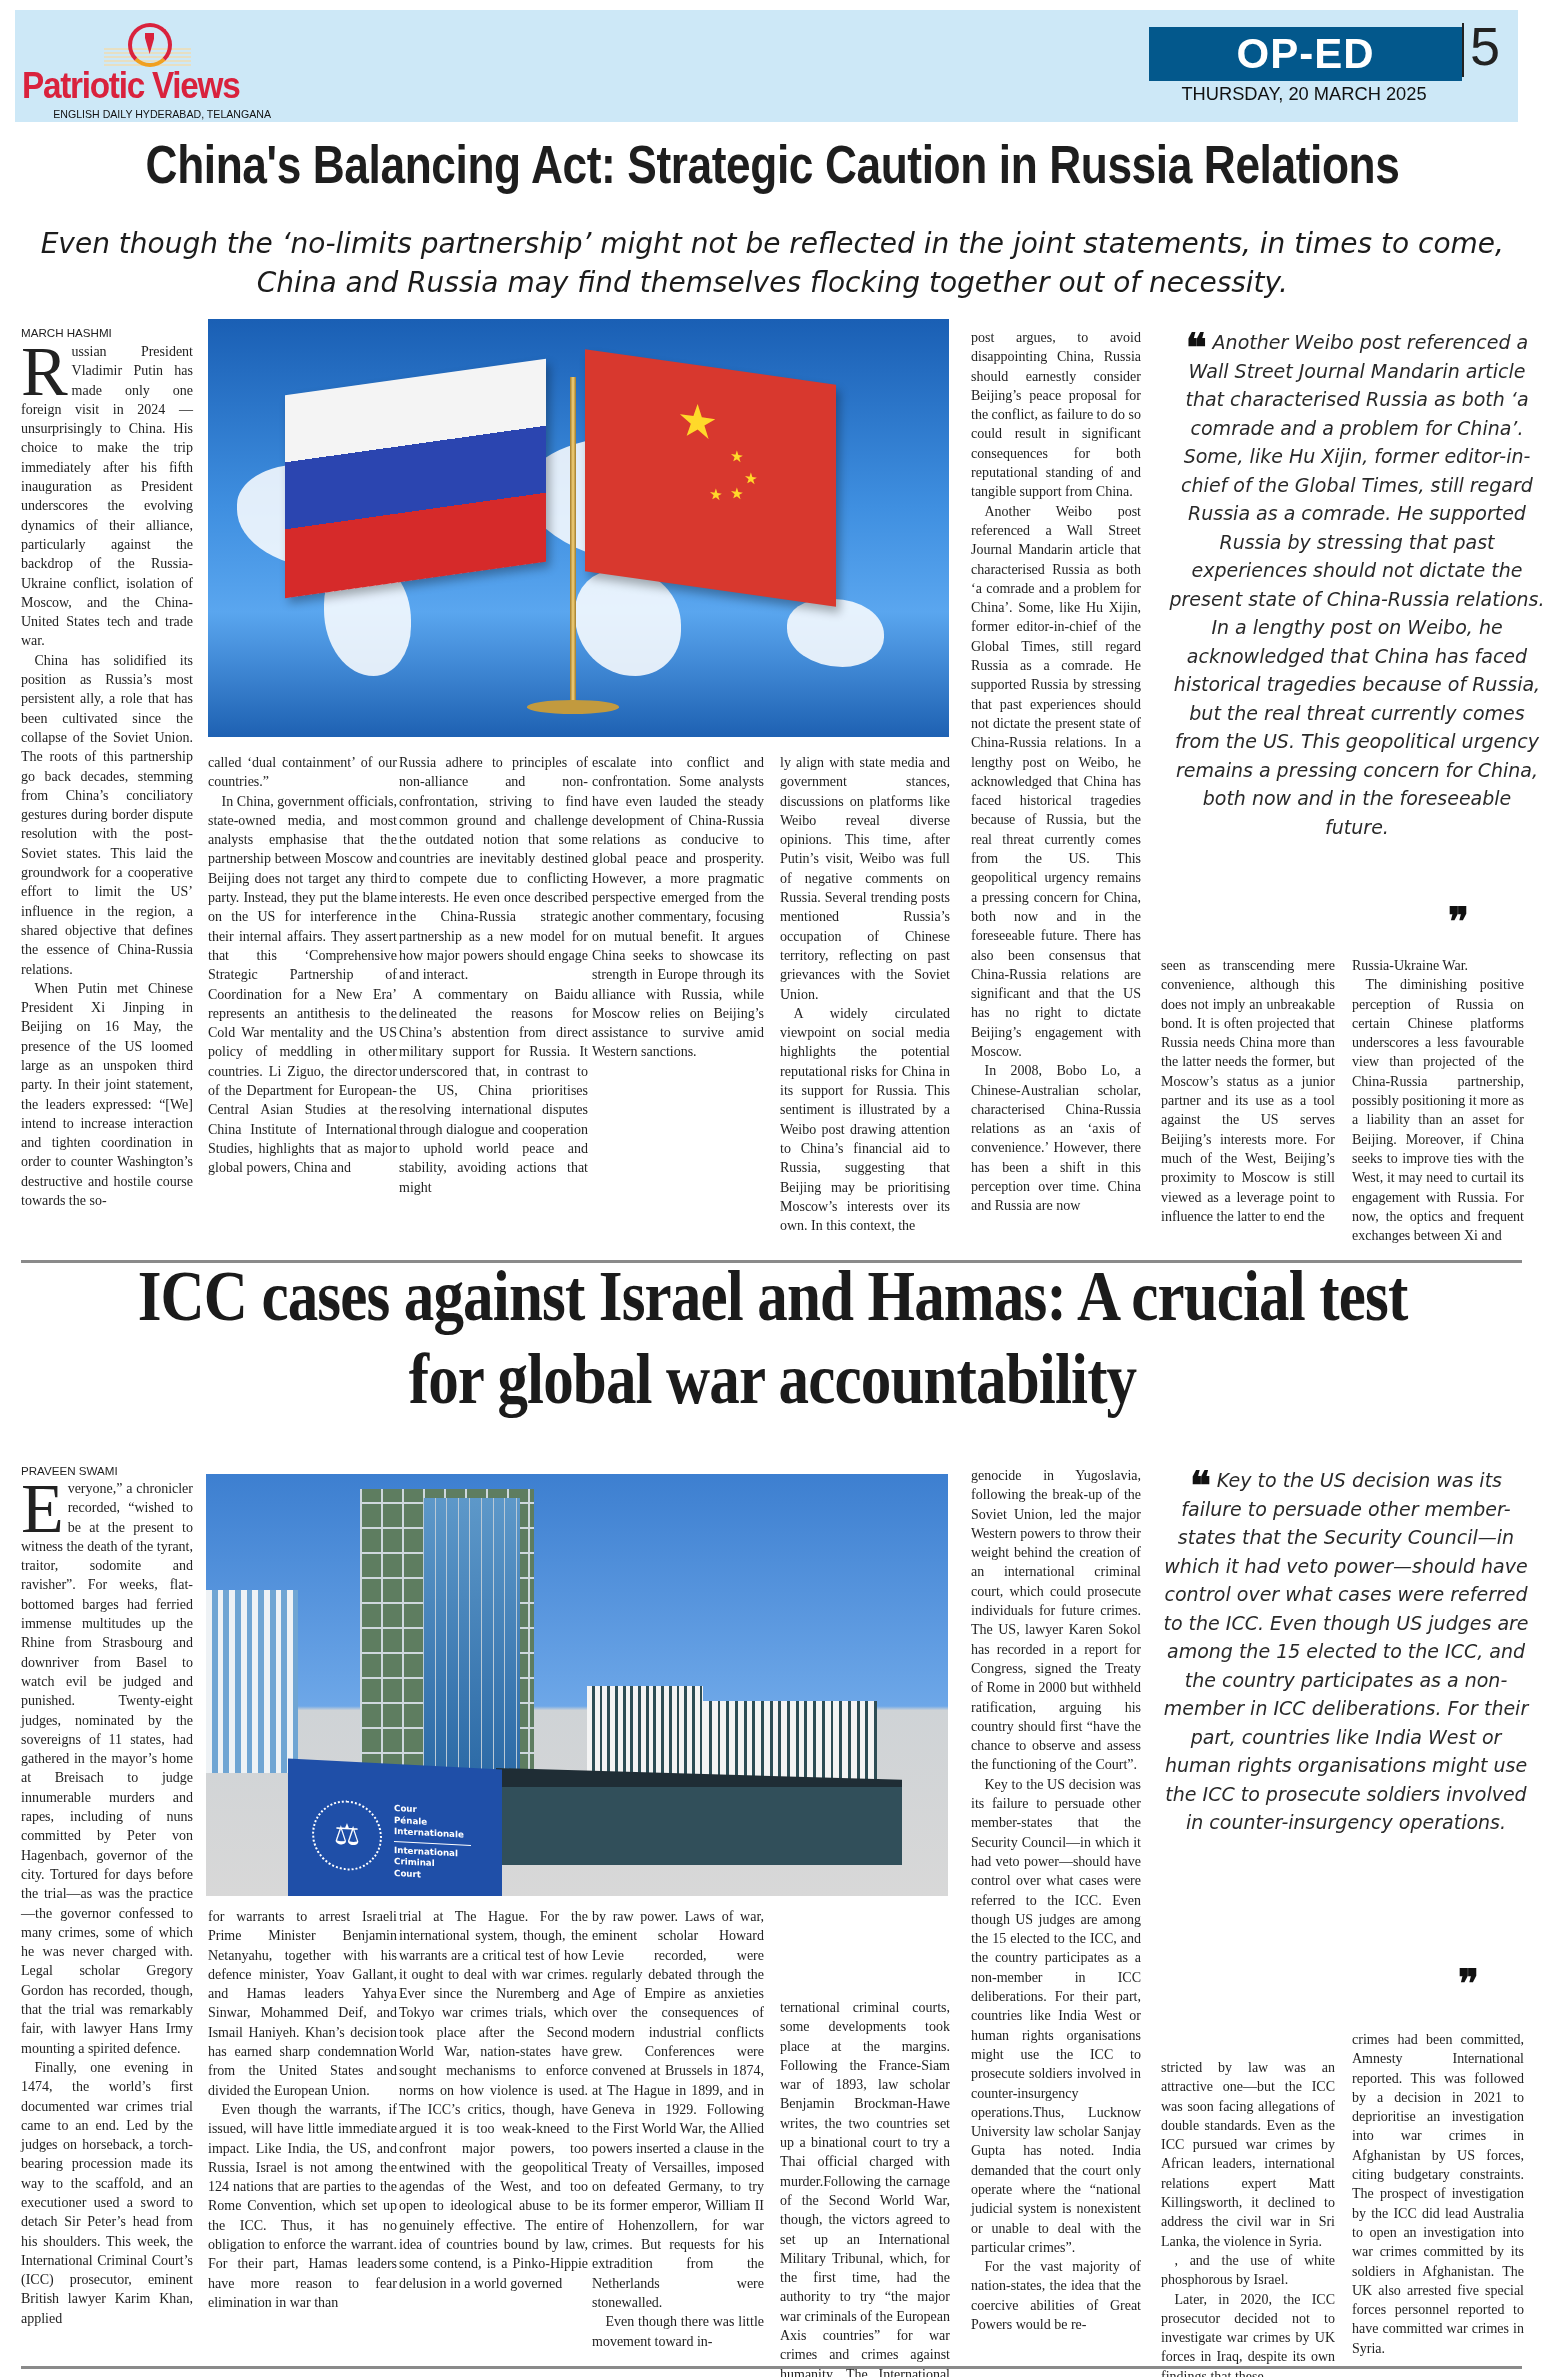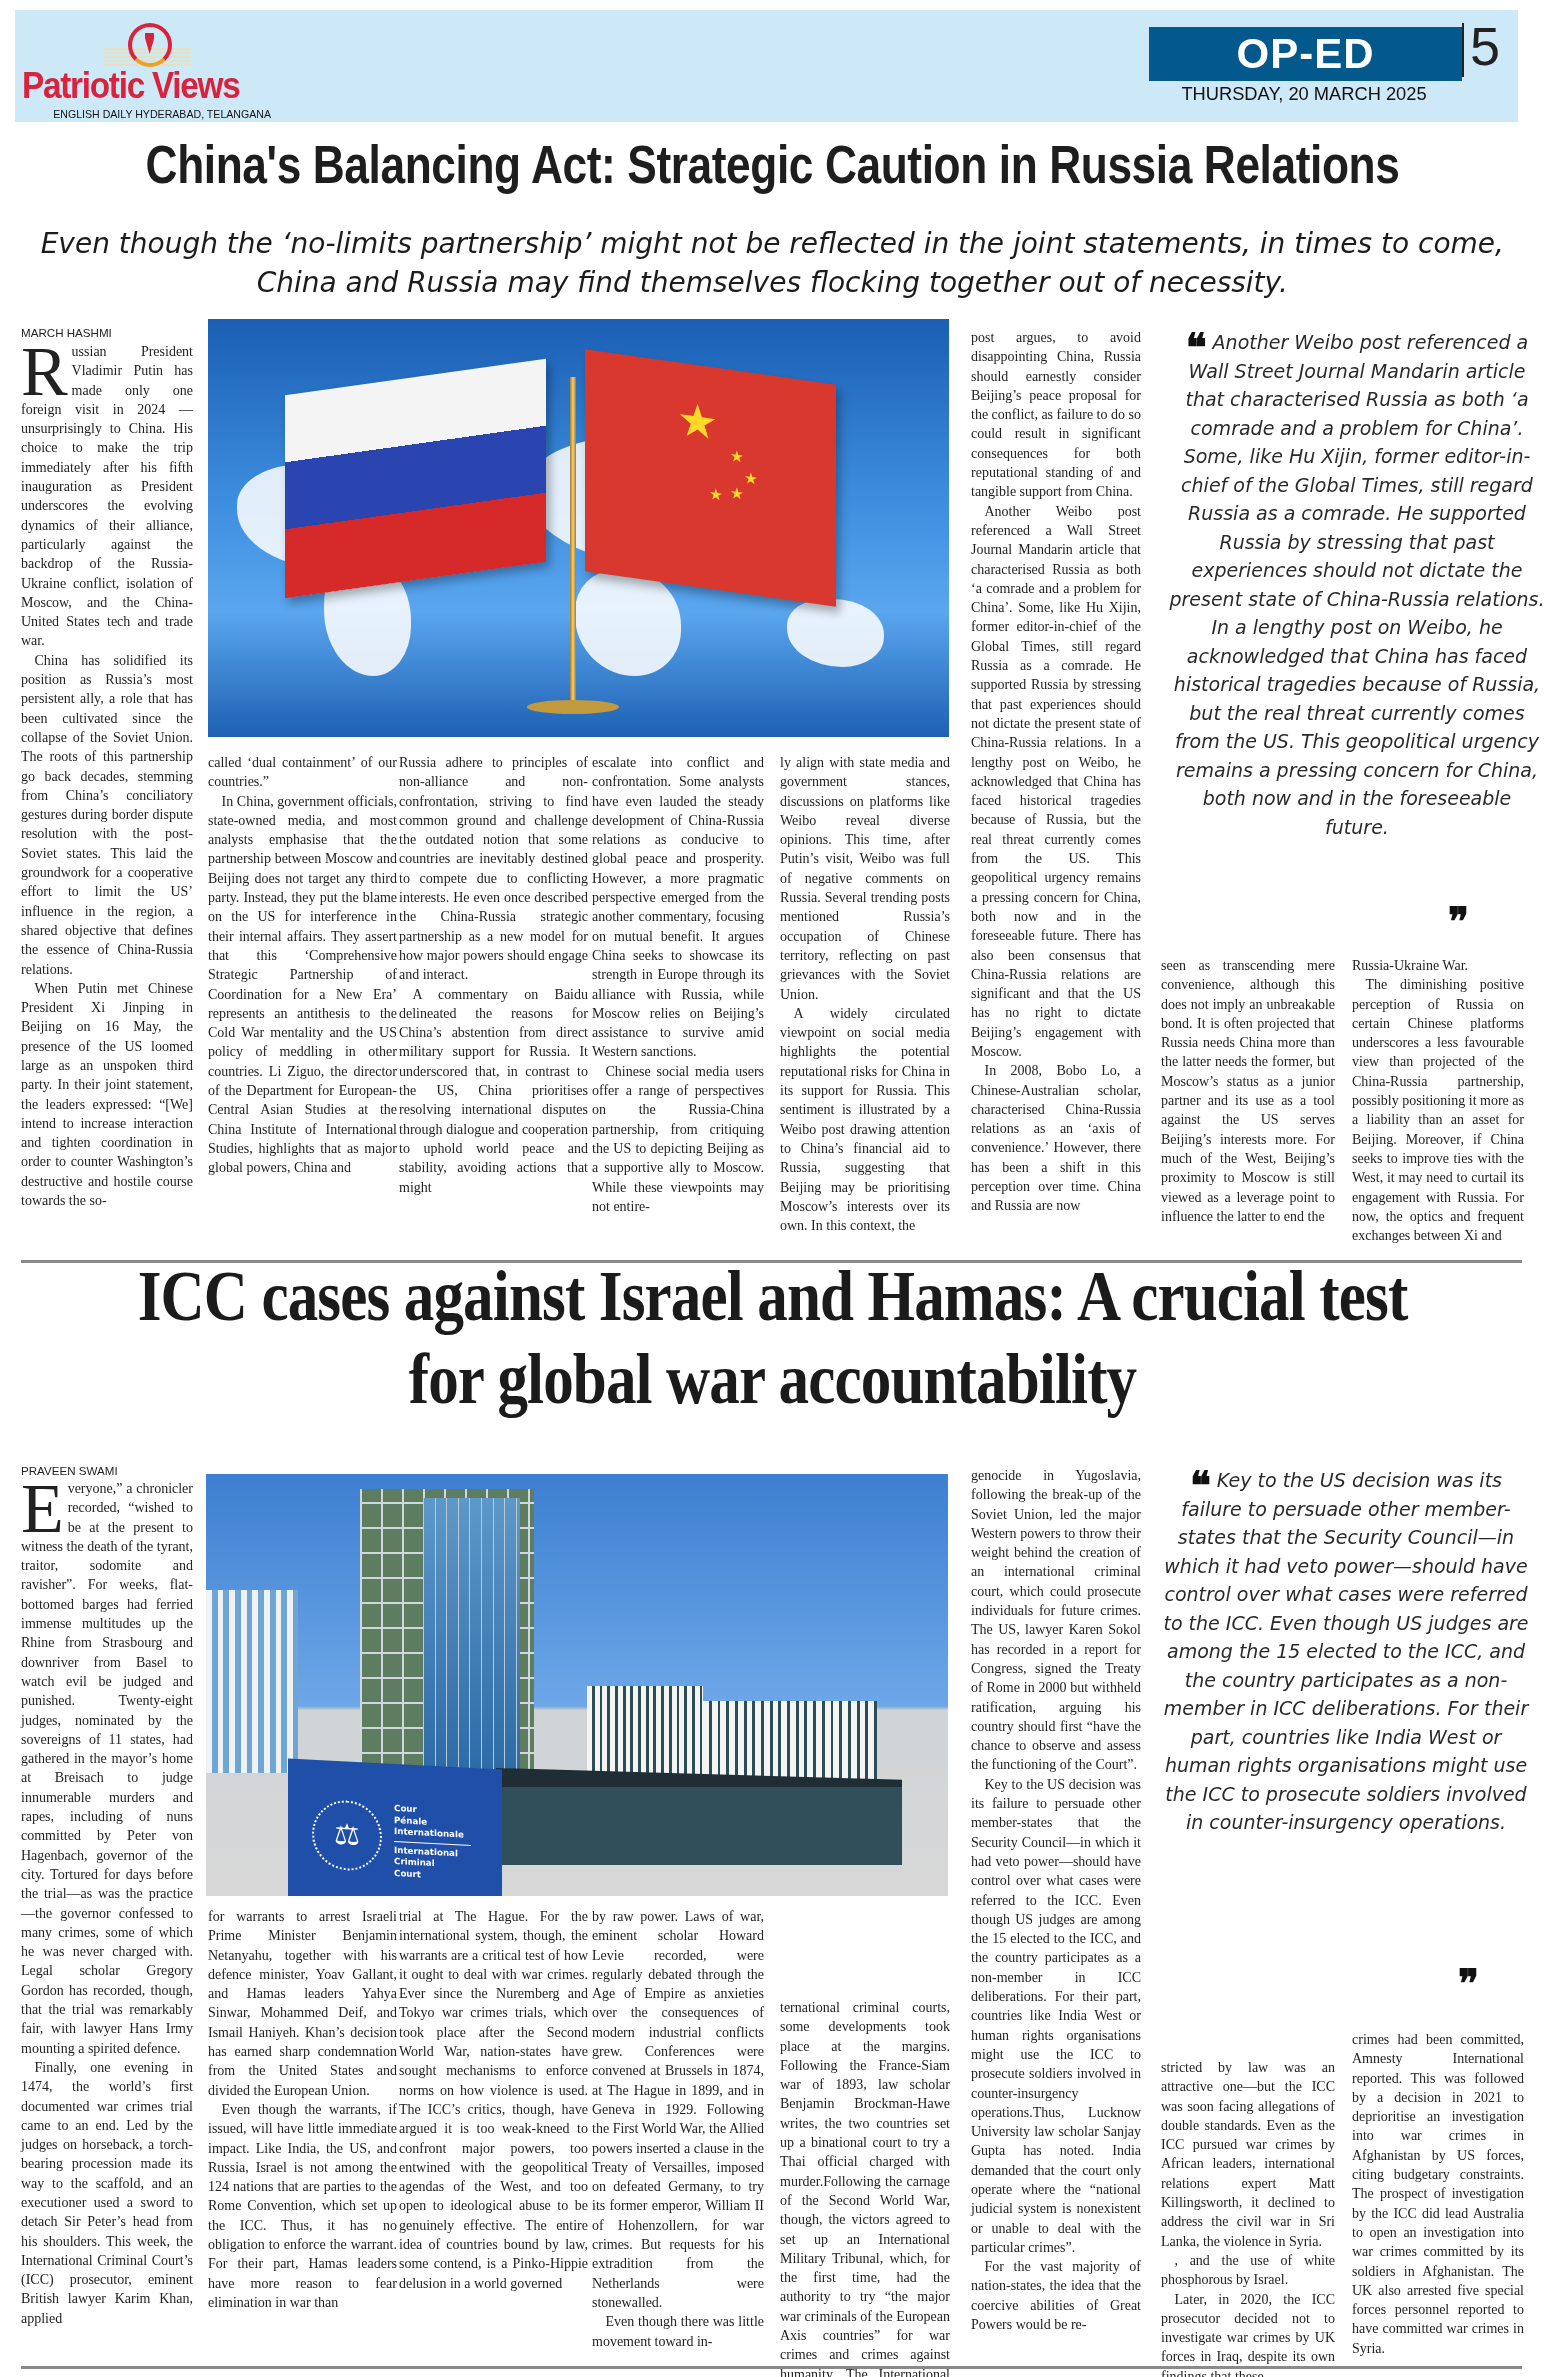--- a/index.html
+++ b/index.html
@@ -94,21 +94,20 @@
 <div class="col" style="left:208px;top:753px;width:189px;">
   <p class="first">called ‘dual containment’ of our countries.”</p>
   <p>In China, government officials, state-owned media, and most analysts emphasise that the partnership between Moscow and Beijing does not target any third party. Instead, they put the blame on the US for interference in their internal affairs. They assert that this ‘Comprehensive Strategic Partnership of Coordination for a New Era’ represents an antithesis to the Cold War mentality and the US policy of meddling in other countries. Li Ziguo, the director of the Department for European-Central Asian Studies at the China Institute of International Studies, highlights that as major global powers, China and</p>
 </div>
 <div class="col" style="left:399px;top:753px;width:189px;">
   <p class="first">Russia adhere to principles of non-alliance and non-confrontation, striving to find common ground and challenge the outdated notion that some countries are inevitably destined to compete due to conflicting interests. He even once described the China-Russia strategic partnership as a new model for how major powers should engage and interact.</p>
   <p>A commentary on Baidu delineated the reasons for China’s abstention from direct military support for Russia. It underscored that, in contrast to the US, China prioritises resolving international disputes through dialogue and cooperation to uphold world peace and stability, avoiding actions that might</p>
 </div>
 <div class="col" style="left:592px;top:753px;width:172px;">
   <p class="first">escalate into conflict and confrontation. Some analysts have even lauded the steady development of China-Russia relations as conducive to global peace and prosperity. However, a more pragmatic perspective emerged from the another commentary, focusing on mutual benefit. It argues China seeks to showcase its strength in Europe through its alliance with Russia, while Moscow relies on Beijing’s assistance to survive amid Western sanctions.</p>
-  <p>Chinese social media users offer a range of perspectives on the Russia-China partnership, from critiquing the US to depicting Beijing as a supportive ally to Moscow. While these viewpoints may not entire-</p>
 </div>
 <div class="col" style="left:780px;top:753px;width:170px;">
   <p class="first">ly align with state media and government stances, discussions on platforms like Weibo reveal diverse opinions. This time, after Putin’s visit, Weibo was full of negative comments on Russia. Several trending posts mentioned Russia’s occupation of Chinese territory, reflecting on past grievances with the Soviet Union.</p>
   <p>A widely circulated viewpoint on social media highlights the potential reputational risks for China in its support for Russia. This sentiment is illustrated by a Weibo post drawing attention to China’s financial aid to Russia, suggesting that Beijing may be prioritising Moscow’s interests over its own. In this context, the</p>
 </div>
 <div class="col" style="left:971px;top:328px;width:170px;">
   <p class="first">post argues, to avoid disappointing China, Russia should earnestly consider Beijing’s peace proposal for the conflict, as failure to do so could result in significant consequences for both reputational standing of and tangible support from China.</p>
   <p>Another Weibo post referenced a Wall Street Journal Mandarin article that characterised Russia as both ‘a comrade and a problem for China’. Some, like Hu Xijin, former editor-in-chief of the Global Times, still regard Russia as a comrade. He supported Russia by stressing that past experiences should not dictate the present state of China-Russia relations. In a lengthy post on Weibo, he acknowledged that China has faced historical tragedies because of Russia, but the real threat currently comes from the US. This geopolitical urgency remains a pressing concern for China, both now and in the foreseeable future. There has also been consensus that China-Russia relations are significant and that the US has no right to dictate Beijing’s engagement with Moscow.</p>
   <p>In 2008, Bobo Lo, a Chinese-Australian scholar, characterised China-Russia relations as an ‘axis of convenience.’ However, there has been a shift in this perception over time. China and Russia are now</p>
 </div>

